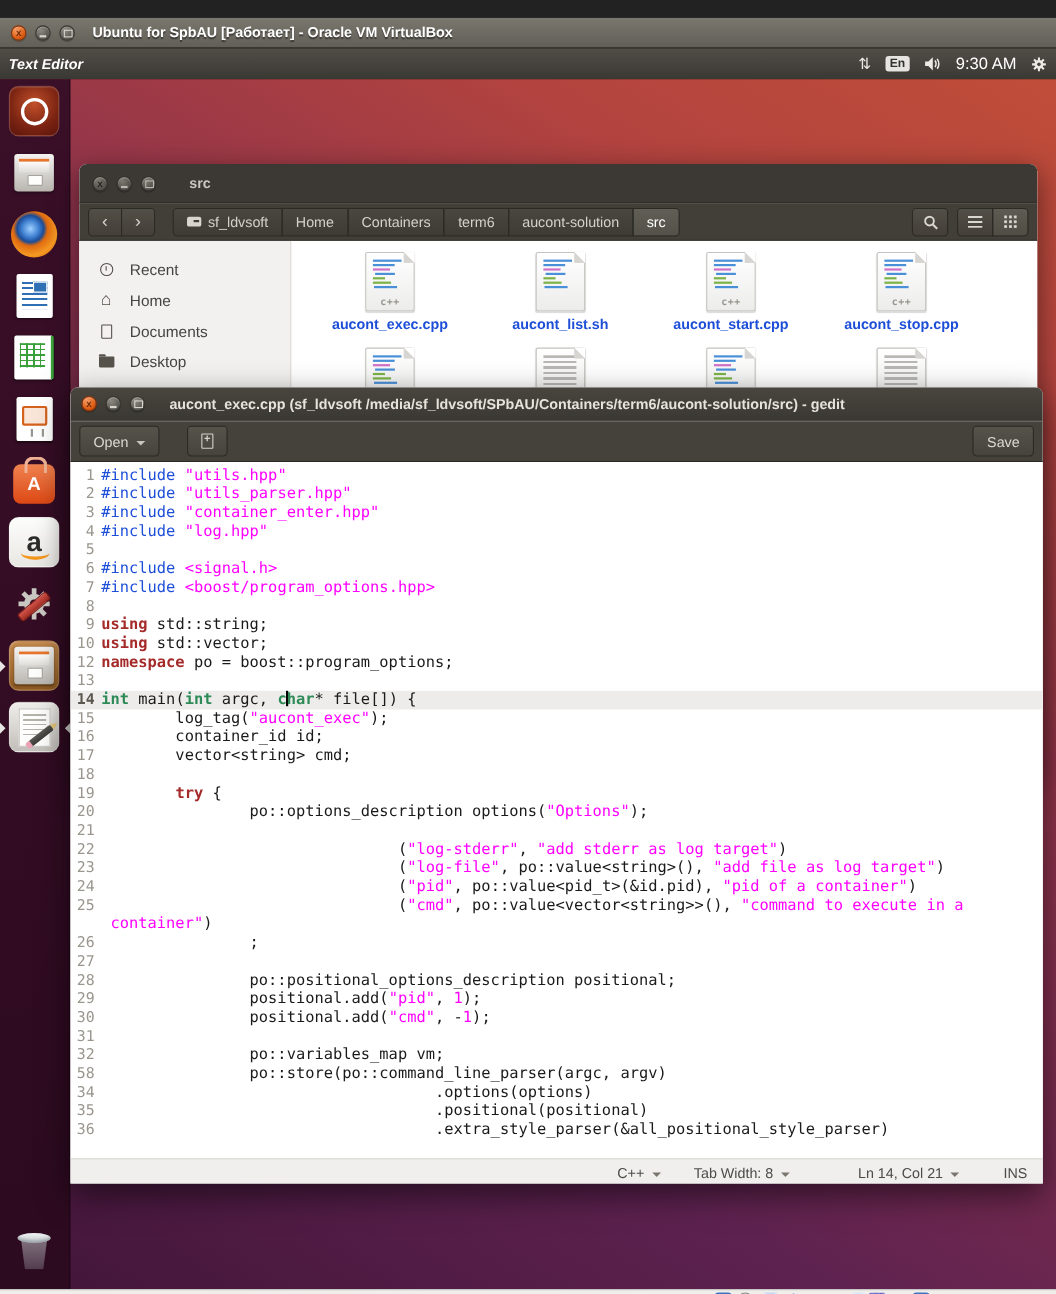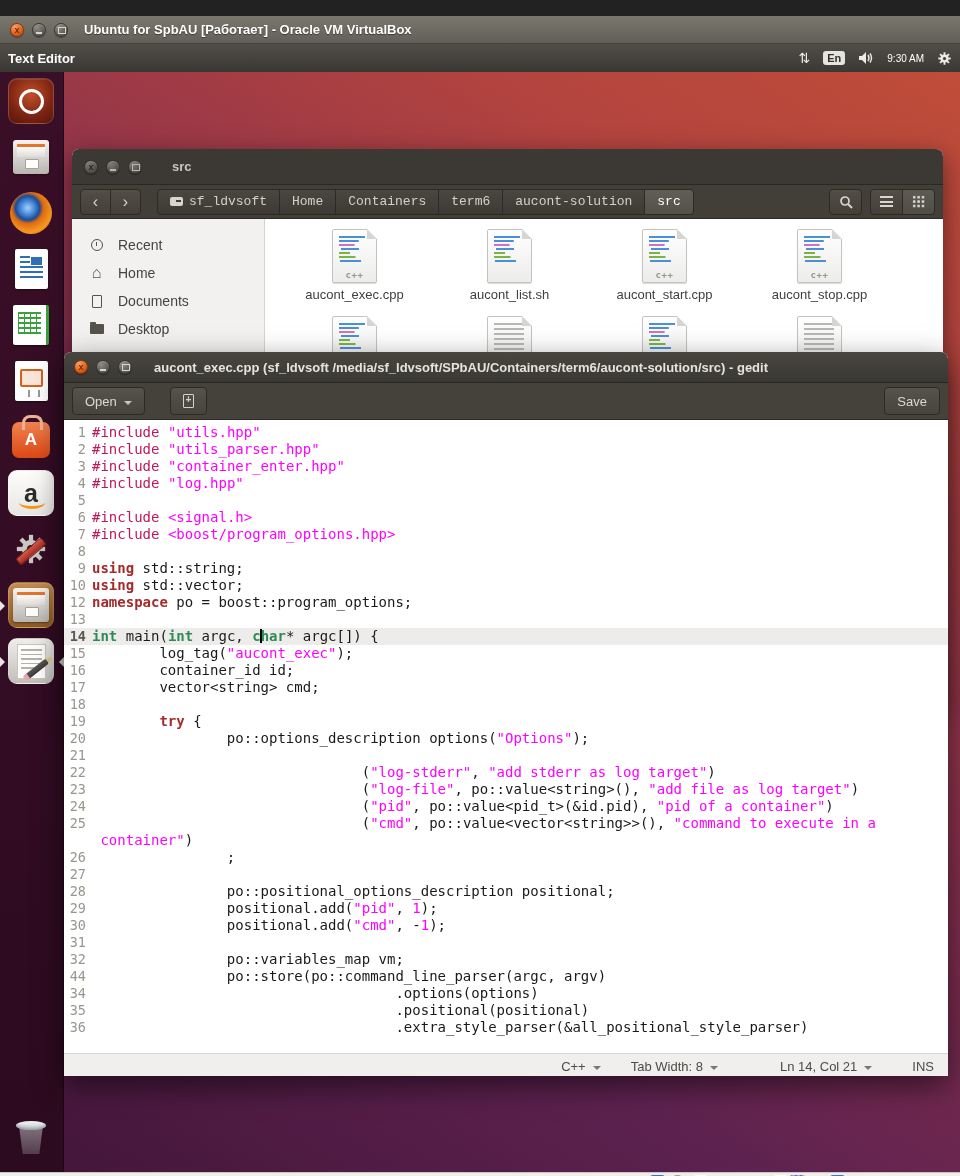--- a/index.html
+++ b/index.html
@@ -22,25 +22,25 @@
   .wc.dim.max::after{content:"";position:absolute;left:3px;top:3px;width:6px;height:5px;border:1.5px solid #d8d5cf;}
   .wc.u{background:radial-gradient(circle at 35% 30%,#7d7a73,#55534d 60%,#46443f);border:1px solid #35332e;}
   .wc.u.uclose::after{content:"x";position:absolute;left:0;top:-1px;width:100%;text-align:center;
     font:bold 9px/14px "Liberation Sans",sans-serif;color:#26251f;}
   .wc.u.min::after{content:"";position:absolute;left:3px;top:8px;width:6px;height:2px;background:#b9b6b0;}
   .wc.u.max::after{content:"";position:absolute;left:3px;top:3px;width:6px;height:5px;border:1.5px solid #b9b6b0;}
 
   
   .panel{position:absolute;left:0;top:28px;width:100%;height:28px;box-sizing:border-box;
     background:linear-gradient(#514e48,#3a3833);display:flex;align-items:center;padding:0 8px;color:#fff;}
-  .appmenu{font-weight:bold;font-size:13px;}
+  .appmenu{font-weight:bold;font-size:13px;font-style:italic;}
   .panel-right{margin-left:auto;display:flex;align-items:center;gap:13px;}
   .kbd-ind{font-size:14px;color:#eceae6;}
   .en-badge{background:#e6e4e0;color:#33312d;font-size:11px;font-weight:bold;padding:1px 4px;border-radius:3px;}
-  .clock{font-size:10px;}
+  .clock{font-size:15px;}
   .picon svg{display:block;}
 
   
   .desktop{position:absolute;left:0;top:56px;width:960px;height:1100px;
     background:linear-gradient(32deg,#421539 0%,#5e2250 28%,#8c324c 58%,#b2433f 82%,#c04d39 100%);}
   .launcher{position:absolute;left:0;top:0;width:64px;height:1100px;box-sizing:border-box;
     background:linear-gradient(#3a0f28,#2c0a1f);border-right:1px solid rgba(0,0,0,.35);padding-top:6px;}
   .lrow{position:relative;width:64px;height:48px;margin-bottom:8px;}
   .tile{position:absolute;left:8px;top:0;width:46px;height:46px;border-radius:9px;box-sizing:border-box;
     border:1px solid rgba(255,255,255,.18);background:rgba(255,255,255,.06);
@@ -106,21 +106,21 @@
     overflow:hidden;background:#fff;box-shadow:0 8px 26px rgba(0,0,0,.5);}
   .n-titlebar{height:35px;background:#3c3934;border-bottom:1px solid #2a2823;
     display:flex;align-items:center;padding:0 12px;}
   .n-title{color:#c9c5bf;font-weight:bold;font-size:13px;margin-left:22px;}
   .n-toolbar{height:33px;background:#423f39;border-bottom:1px solid #2b2a25;
     display:flex;align-items:center;padding:0 8px;}
   .navbtn{width:31px;height:26px;box-sizing:border-box;background:linear-gradient(#524f47,#443f38);
     border:1px solid #2b2a25;color:#d9d5ce;font-size:16px;line-height:23px;text-align:center;margin-left:-1px;}
   .navbtn.first{border-radius:4px 0 0 4px;margin-left:0;}
   .navbtn.last{border-radius:0 4px 4px 0;}
-  .crumbbar{display:flex;margin-left:16px;font-family:Liberation Mono, monospace;}
+  .crumbbar{display:flex;margin-left:16px;}
   .crumb{height:26px;box-sizing:border-box;display:flex;align-items:center;gap:6px;padding:0 12px;
     background:linear-gradient(#4a4740,#3e3b35);border:1px solid #2b2a25;margin-left:-1px;
     color:#d5d1ca;font-size:13px;white-space:nowrap;}
   .crumb:first-child{border-radius:4px 0 0 4px;margin-left:0;}
   .crumb:last-child{border-radius:0 4px 4px 0;}
   .crumb.active{background:linear-gradient(#615e55,#54514a);color:#fff;}
   .ic-drive{width:13px;height:9px;background:#d8d4ce;border-radius:2px;position:relative;}
   .ic-drive::after{content:"";position:absolute;right:2px;top:3px;width:5px;height:2px;background:#403d38;}
   .n-sp{flex:1;}
   .sqbtn{width:33px;height:26px;box-sizing:border-box;background:linear-gradient(#524f47,#443f38);
@@ -154,21 +154,21 @@
       linear-gradient(#4a90d9,#4a90d9),linear-gradient(#4a90d9,#4a90d9),
       linear-gradient(#d06fc9,#d06fc9),linear-gradient(#4a90d9,#4a90d9),
       linear-gradient(#7bb347,#7bb347),linear-gradient(#7bb347,#7bb347),
       linear-gradient(#4a90d9,#4a90d9);
     background-size:88% 2px,66% 2px,52% 2px,60% 2px,38% 2px,55% 2px,70% 2px;
     background-position:0 0,0 4px,0 8px,15% 12px,0 16px,0 20px,15% 24px;}
   .flines.txt{background-image:repeating-linear-gradient(to bottom,#b9b7b3 0 2px,transparent 2px 5px);
     background-size:100% 100%;}
   .fbadge{position:absolute;bottom:1px;left:0;right:0;text-align:center;
     font:bold 9px/11px "DejaVu Sans Mono",monospace;color:#98958f;letter-spacing:.5px;}
-  .flabel{margin-top:4px;font-size:13px;color:#404040;}
+  .flabel{margin-top:4px;font-size:13px;color:#1d4ed8;font-weight:bold;}
 
   
   .gedit{position:absolute;left:64px;top:280px;width:884px;height:724px;border-radius:7px 7px 0 0;
     overflow:hidden;background:#fff;box-shadow:0 10px 30px rgba(0,0,0,.55);}
   .g-titlebar{height:30px;background:linear-gradient(#49463f,#3a3833);border-bottom:1px solid #262520;
     display:flex;align-items:center;padding:0 10px;}
   .g-title{color:#e7e3db;font-weight:bold;font-size:13px;margin-left:14px;white-space:nowrap;}
   .g-toolbar{height:36px;background:#45423c;border-bottom:1px solid #2b2a25;
     display:flex;align-items:center;padding:0 8px;gap:25px;}
   .tbtn{height:28px;box-sizing:border-box;background:linear-gradient(#56534b,#47443d);border:1px solid #2b2a25;
@@ -179,21 +179,21 @@
     font:bold 10px/14px "Liberation Sans",sans-serif;color:#d6d2cb;}
   .savebtn{margin-left:auto;}
   .code-area{height:633px;background:#fff;overflow:hidden;padding-top:4px;box-sizing:border-box;
     font-family:"DejaVu Sans Mono",monospace;font-size:14px;line-height:17px;}
   .crow{display:flex;height:17px;}
   .crow.cur{background:#edecea;}
   .ln{flex:none;width:22px;text-align:right;margin-right:6px;color:#9a968e;font-size:13.5px;}
   .crow.cur .ln{color:#5b574f;font-weight:bold;}
   .cd{white-space:pre;}
   .tk-pl{color:#1a1a1a;}
-  .tk-pp{color:#be185d;}
+  .tk-pp{color:#1d4ed8;}
   .tk-st{color:#ff00ff;}
   .tk-nu{color:#ff00ff;}
   .tk-kw{color:#a52a2a;font-weight:bold;}
   .tk-ty{color:#2e8b57;font-weight:bold;}
   .cursor-bar{display:inline-block;width:2px;height:14px;background:#000;vertical-align:-2px;margin:0 -1px;}
   .g-status{height:25px;background:#f0efed;border-top:1px solid #d8d6d2;display:flex;align-items:center;
     justify-content:flex-end;font-size:13px;color:#4c4b47;padding:0 14px;box-sizing:border-box;}
   .g-status .caret-dn{border-top-color:#7b7770;margin-top:7px;margin-left:7px;}
   .gs-lang{margin-right:0;}
   .gs-tab{margin-left:30px;}
@@ -549,21 +549,21 @@
           <div class="crow">
             <span class="ln">12</span>
             <span class="cd"><span class="tk-kw">namespace</span><span class="tk-pl"> po = boost::program_options;</span></span>
           </div>
           <div class="crow">
             <span class="ln">13</span>
             <span class="cd"></span>
           </div>
           <div class="crow cur">
             <span class="ln">14</span>
-            <span class="cd"><span class="tk-ty">int</span><span class="tk-pl"> main(</span><span class="tk-ty">int</span><span class="tk-pl"> argc, </span><span class="tk-ty">c</span><span class="cursor-bar"></span><span class="tk-ty">har</span><span class="tk-pl">* argc[]) {</span></span>
+            <span class="cd"><span class="tk-ty">int</span><span class="tk-pl"> main(</span><span class="tk-ty">int</span><span class="tk-pl"> argc, </span><span class="tk-ty">c</span><span class="cursor-bar"></span><span class="tk-ty">har</span><span class="tk-pl">* file[]) {</span></span>
           </div>
           <div class="crow">
             <span class="ln">15</span>
             <span class="cd"><span class="tk-pl">        log_tag(</span><span class="tk-st">"aucont_exec"</span><span class="tk-pl">);</span></span>
           </div>
           <div class="crow">
             <span class="ln">16</span>
             <span class="cd"><span class="tk-pl">        container_id id;</span></span>
           </div>
           <div class="crow">
@@ -627,21 +627,21 @@
           </div>
           <div class="crow">
             <span class="ln">31</span>
             <span class="cd"></span>
           </div>
           <div class="crow">
             <span class="ln">32</span>
             <span class="cd"><span class="tk-pl">                po::variables_map vm;</span></span>
           </div>
           <div class="crow">
-            <span class="ln">44</span>
+            <span class="ln">58</span>
             <span class="cd"><span class="tk-pl">                po::store(po::command_line_parser(argc, argv)</span></span>
           </div>
           <div class="crow">
             <span class="ln">34</span>
             <span class="cd"><span class="tk-pl">                                    .options(options)</span></span>
           </div>
           <div class="crow">
             <span class="ln">35</span>
             <span class="cd"><span class="tk-pl">                                    .positional(positional)</span></span>
           </div>

